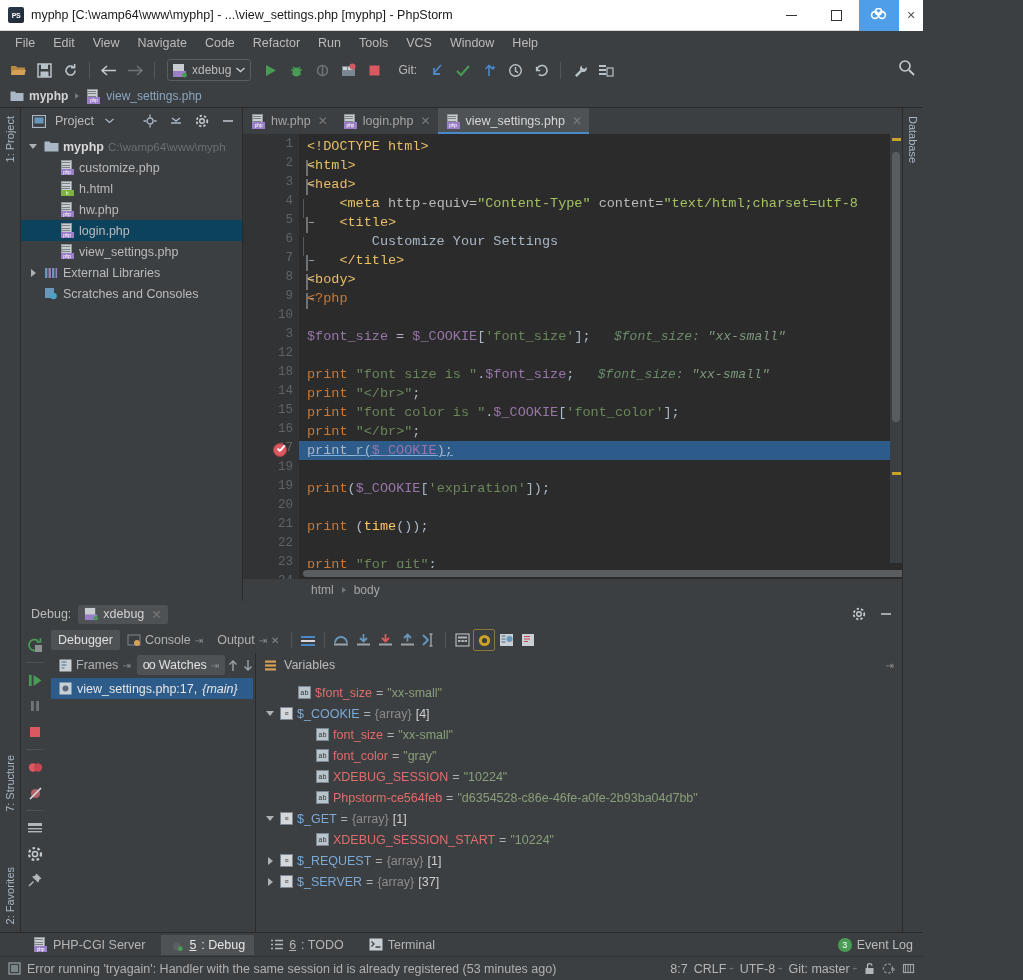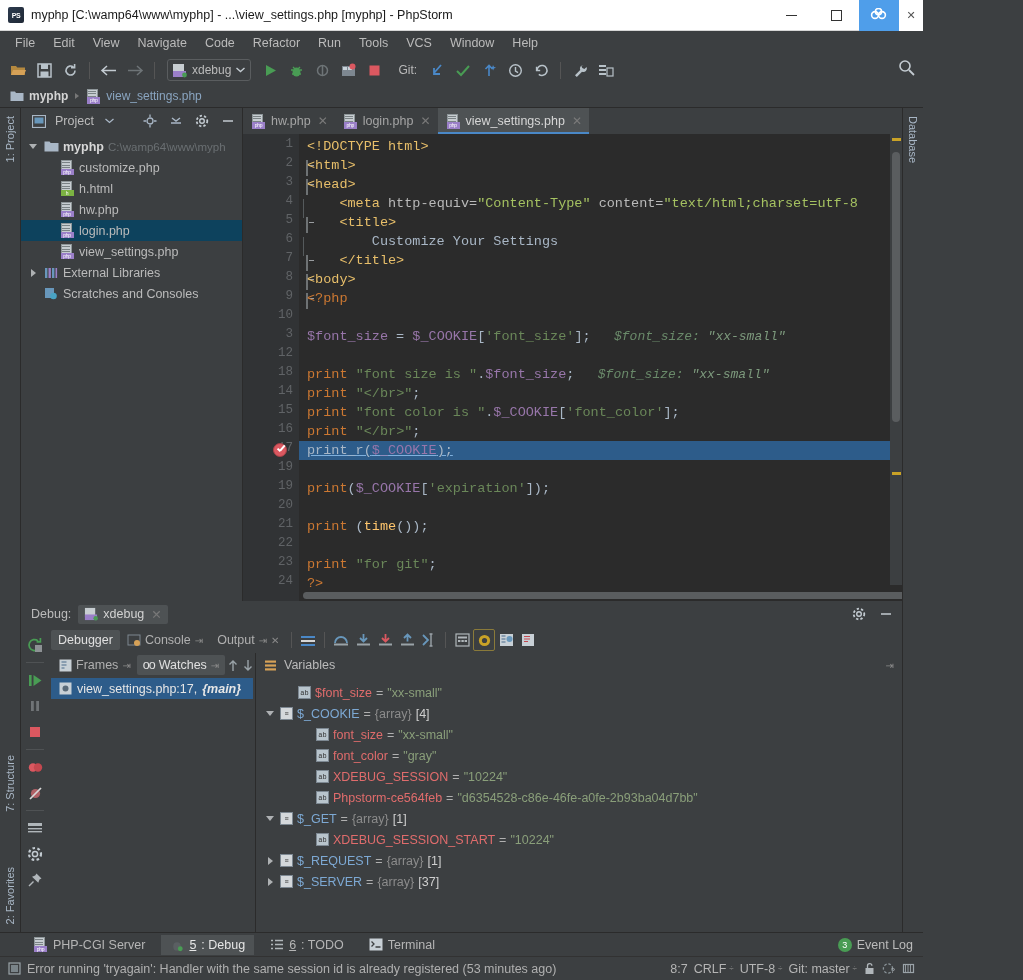--- a/index.html
+++ b/index.html
@@ -278,21 +278,21 @@
   .ft {
     display: flex; align-items: center; gap: 4px; padding: 3px 6px; border-radius: 2px; color: #b0b0b0;
   }
   .ft.active { background: #4e5254; color: #e0e0e0; }
   .frames-list { flex: 1; padding-top: 1px; }
   .frame-row {
     height: 21px; display: flex; align-items: center; gap: 5px; padding-left: 8px;
     font-size: 12.5px; margin: 0 2px;
   }
   .frame-row.selected { background: #2d5c8a; color: #e6e6e6; }
-  .frame-row .ital { font-style: italic; font-weight: bold; }
+  .frame-row .ital { font-style: italic; }
 
   .vars-pane { flex: 1 1 auto; display: flex; flex-direction: column; min-width: 0; }
   .vars-head { height: 24px; flex: 0 0 24px; display: flex; align-items: center; gap: 6px; padding-left: 8px; font-size: 12.5px; }
   .vars-head .grow { flex: 1; }
   .vars-list { flex: 1; padding-top: 5px; overflow: hidden; }
   .var-row { height: 21px; display: flex; align-items: center; gap: 4px; font-size: 12.5px; white-space: nowrap; }
   .v-name { color: #e06c6c; }
   .v-name.super { color: #7da9d4; }
   .v-eq { color: #b0b0b0; }
   .v-str { color: #8a9f7a; }
@@ -760,20 +760,25 @@
               </div>
             <div class="code" id="code"><div class="cline"><span class="t-html">&lt;!DOCTYPE html&gt;</span></div><div class="cline"><span class="t-html">&lt;html&gt;</span></div><div class="cline"><span class="t-html">&lt;head&gt;</span></div><div class="cline"><span class="t-plain">    </span><span class="t-html">&lt;meta</span><span class="t-attr"> http-equiv=</span><span class="t-val">"Content-Type"</span><span class="t-attr"> content=</span><span class="t-val">"text/html;charset=utf-8</span></div><div class="cline"><span class="t-plain">    </span><span class="t-html">&lt;title&gt;</span></div><div class="cline"><span class="t-plain">        Customize Your Settings</span></div><div class="cline"><span class="t-plain">    </span><span class="t-html">&lt;/title&gt;</span></div><div class="cline"><span class="t-html bodyhl">&lt;body&gt;</span></div><div class="cline"><span class="t-php">&lt;?php</span></div><div class="cline"></div><div class="cline"><span class="t-var">$font_size</span><span class="t-plain"> = </span><span class="t-var">$_COOKIE</span><span class="t-plain">[</span><span class="t-str">'font_size'</span><span class="t-plain">];</span><span class="hint">   $font_size: </span><span class="hint hint-v">"xx-small"</span></div><div class="cline"></div><div class="cline"><span class="t-kw">print</span><span class="t-plain"> </span><span class="t-str">"font size is "</span><span class="t-plain">.</span><span class="t-var">$font_size</span><span class="t-plain">;</span><span class="hint">   $font_size: </span><span class="hint hint-v">"xx-small"</span></div><div class="cline"><span class="t-kw">print</span><span class="t-plain"> </span><span class="t-str">"&lt;/br&gt;"</span><span class="t-plain">;</span></div><div class="cline"><span class="t-kw">print</span><span class="t-plain"> </span><span class="t-str">"font color is "</span><span class="t-plain">.</span><span class="t-var">$_COOKIE</span><span class="t-plain">[</span><span class="t-str">'font_color'</span><span class="t-plain">];</span></div><div class="cline"><span class="t-kw">print</span><span class="t-plain"> </span><span class="t-str">"&lt;/br&gt;"</span><span class="t-plain">;</span></div><div class="cline exec"><span class="t-plain exec-underline">print_r(</span><span class="t-var exec-underline">$_COOKIE</span><span class="t-plain exec-underline">);</span></div><div class="cline"></div><div class="cline"><span class="t-kw">print</span><span class="t-plain">(</span><span class="t-var">$_COOKIE</span><span class="t-plain">[</span><span class="t-str">'expiration'</span><span class="t-plain">]);</span></div><div class="cline"></div><div class="cline"><span class="t-kw">print</span><span class="t-plain"> (</span><span class="t-fn">time</span><span class="t-plain">());</span></div><div class="cline"></div><div class="cline"><span class="t-kw">print</span><span class="t-plain"> </span><span class="t-str">"for git"</span><span class="t-plain">;</span></div><div class="cline"><span class="t-php">?&gt;</span></div></div>
             <div class="code-scrollbar-v">
               <div class="thumb"></div>
               <div class="mark" style="top:4px; background:#c9a227;"></div>
               <div class="mark" style="top:338px; background:#c9a227;"></div>
             </div>
             <div class="hscroll">
               <div class="hthumb"></div>
             </div>
+          </div>
+          <div class="breadcrumb-bar">
+            <span>html</span>
+            <span class="crumb-sep"></span>
+            <span>body</span>
           </div>
         </div>
       </div>
 
       <div class="debug-panel">
         <div class="debug-title">
           <span>Debug:</span>
           <span class="dt-tab">
             <svg width="14" height="14" viewBox="0 0 15 15">
                 <rect x="1" y="1" width="11" height="10" fill="#c7cdd1"></rect>

